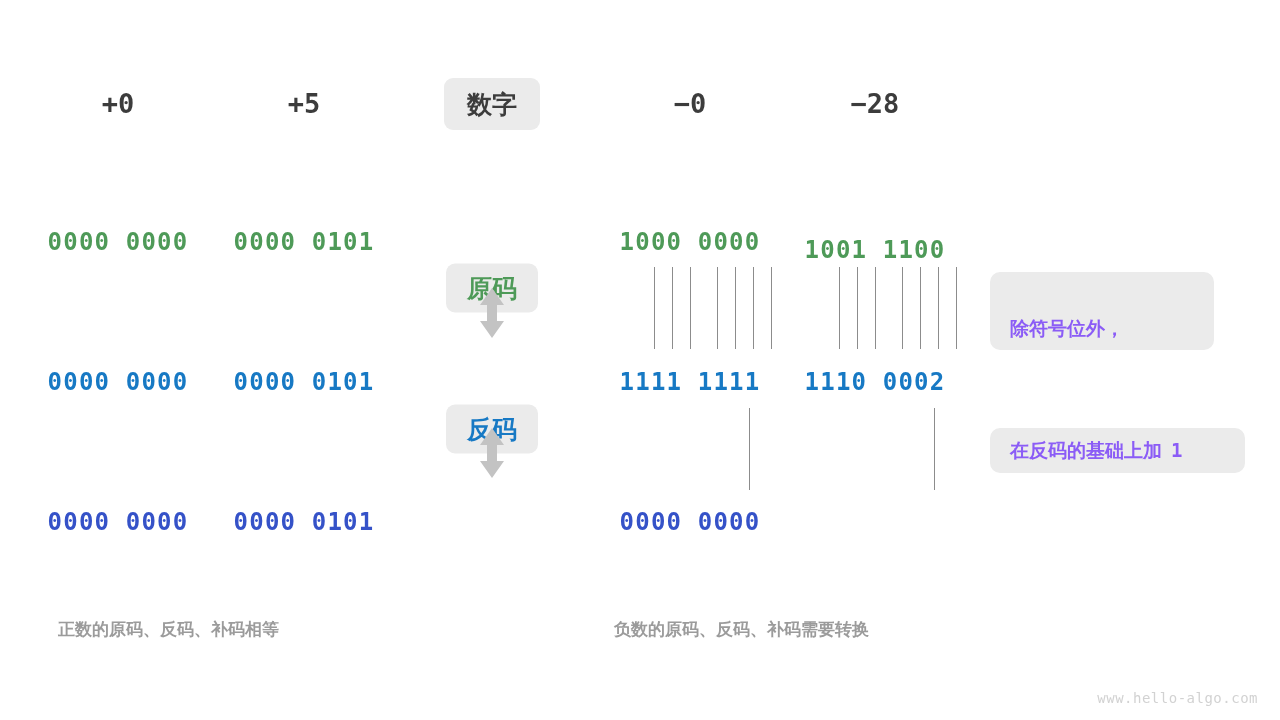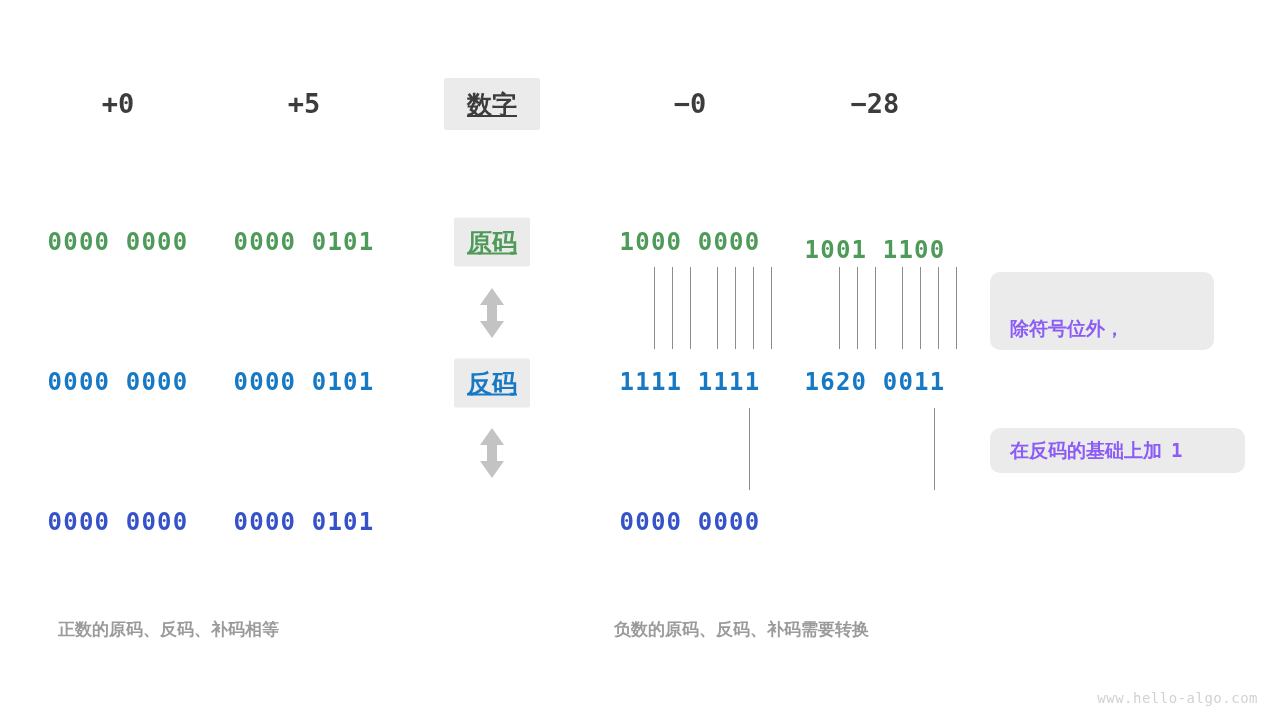--- a/index.html
+++ b/index.html
@@ -50,38 +50,38 @@
   }
   .bits.green { color: #4e9a58; }
   .bits.blue  { color: #1779c4; }
   .bits.indigo{ color: #3552c8; }
 
   
   .chip {
     position: absolute;
     transform: translate(-50%, -50%);
     background: #ebebeb;
-    border-radius: 2px;
+    border-radius: 9px;
     display: flex;
     align-items: center;
     justify-content: center;
     font-weight: bold;
     white-space: nowrap;
-    text-decoration: underline;
   }
   .chip.head {
     width: 96px;
     height: 52px;
     font-size: 25px;
     color: #3c3c3c;
   }
   .chip.row {
-    width: 76px;
+    width: 92px;
     height: 49px;
     font-size: 25px;
+    margin-top: 46px;
   }
   .chip.row.green  { color: #4e9a58; }
   .chip.row.blue   { color: #1779c4; }
   .chip.row.indigo { color: #3552c8; }
 
   
   .note {
     position: absolute;
     background: #ebebeb;
     border-radius: 10px;
@@ -159,21 +159,21 @@
   <div class="cell bits green" style="left:875px; top:242px;margin-top:8px;">1001 1100</div>
 
   <div class="cell bits blue" style="left:118px; top:382px;">0000 0000</div>
 
   <div class="cell bits blue" style="left:304px; top:382px;">0000 0101</div>
 
   <div class="chip row blue" style="left:492px; top:383px;">反码</div>
 
   <div class="cell bits blue" style="left:690px; top:382px;">1111 1111</div>
 
-  <div class="cell bits blue" style="left:875px; top:382px;">1620 0011</div>
+  <div class="cell bits blue" style="left:875px; top:382px;">1110 0002</div>
 
   <div class="cell bits indigo" style="left:118px; top:522px;">0000 0000</div>
 
   <div class="cell bits indigo" style="left:304px; top:522px;">0000 0101</div>
 
 
   <div class="cell bits indigo" style="left:690px; top:522px;">0000 0000</div>
 
 
   <div class="dbl-arrow" style="left:492px; top:313px;">

